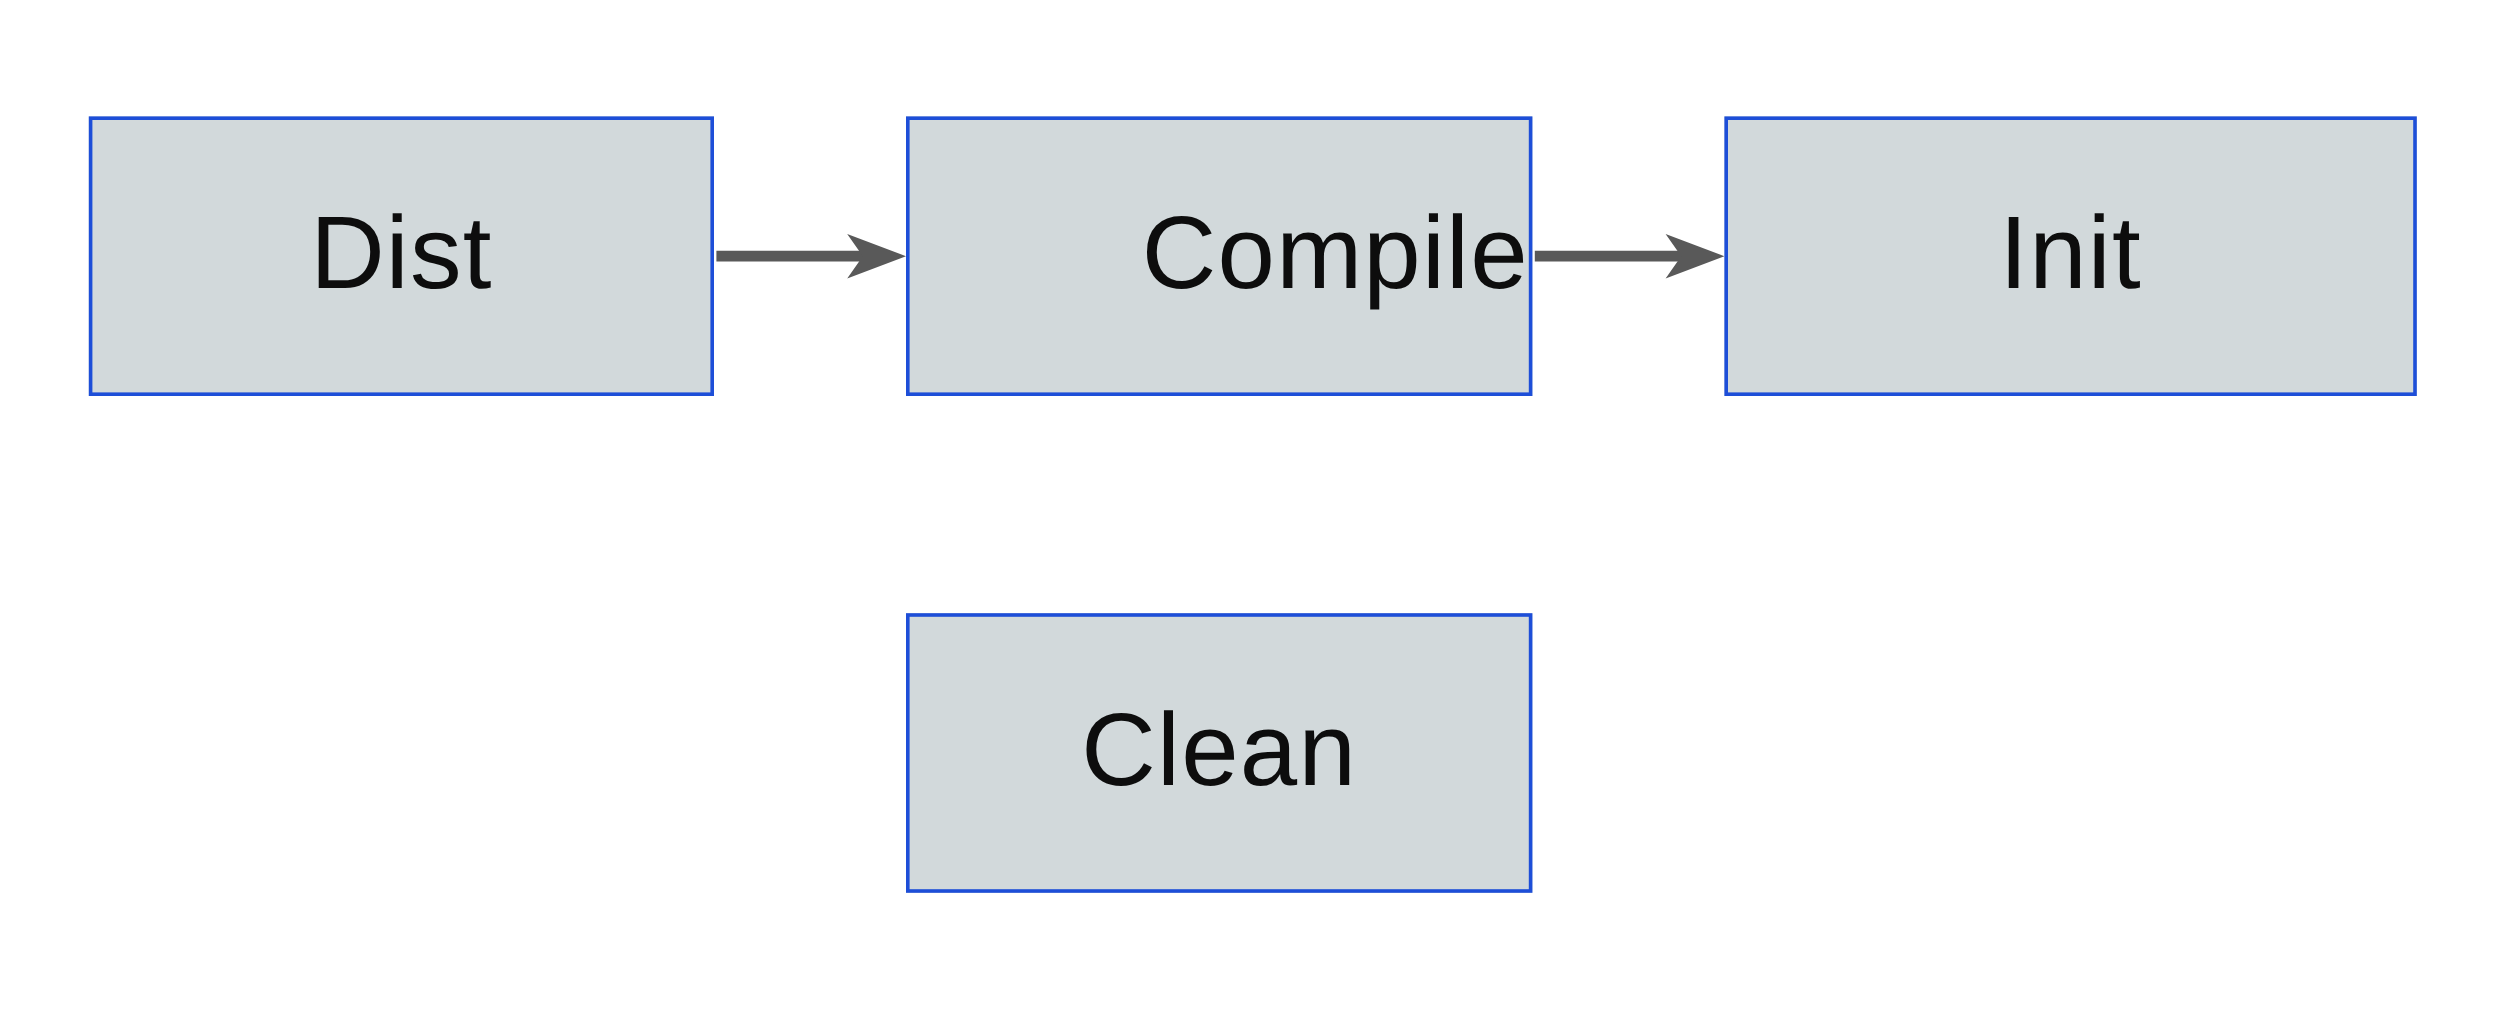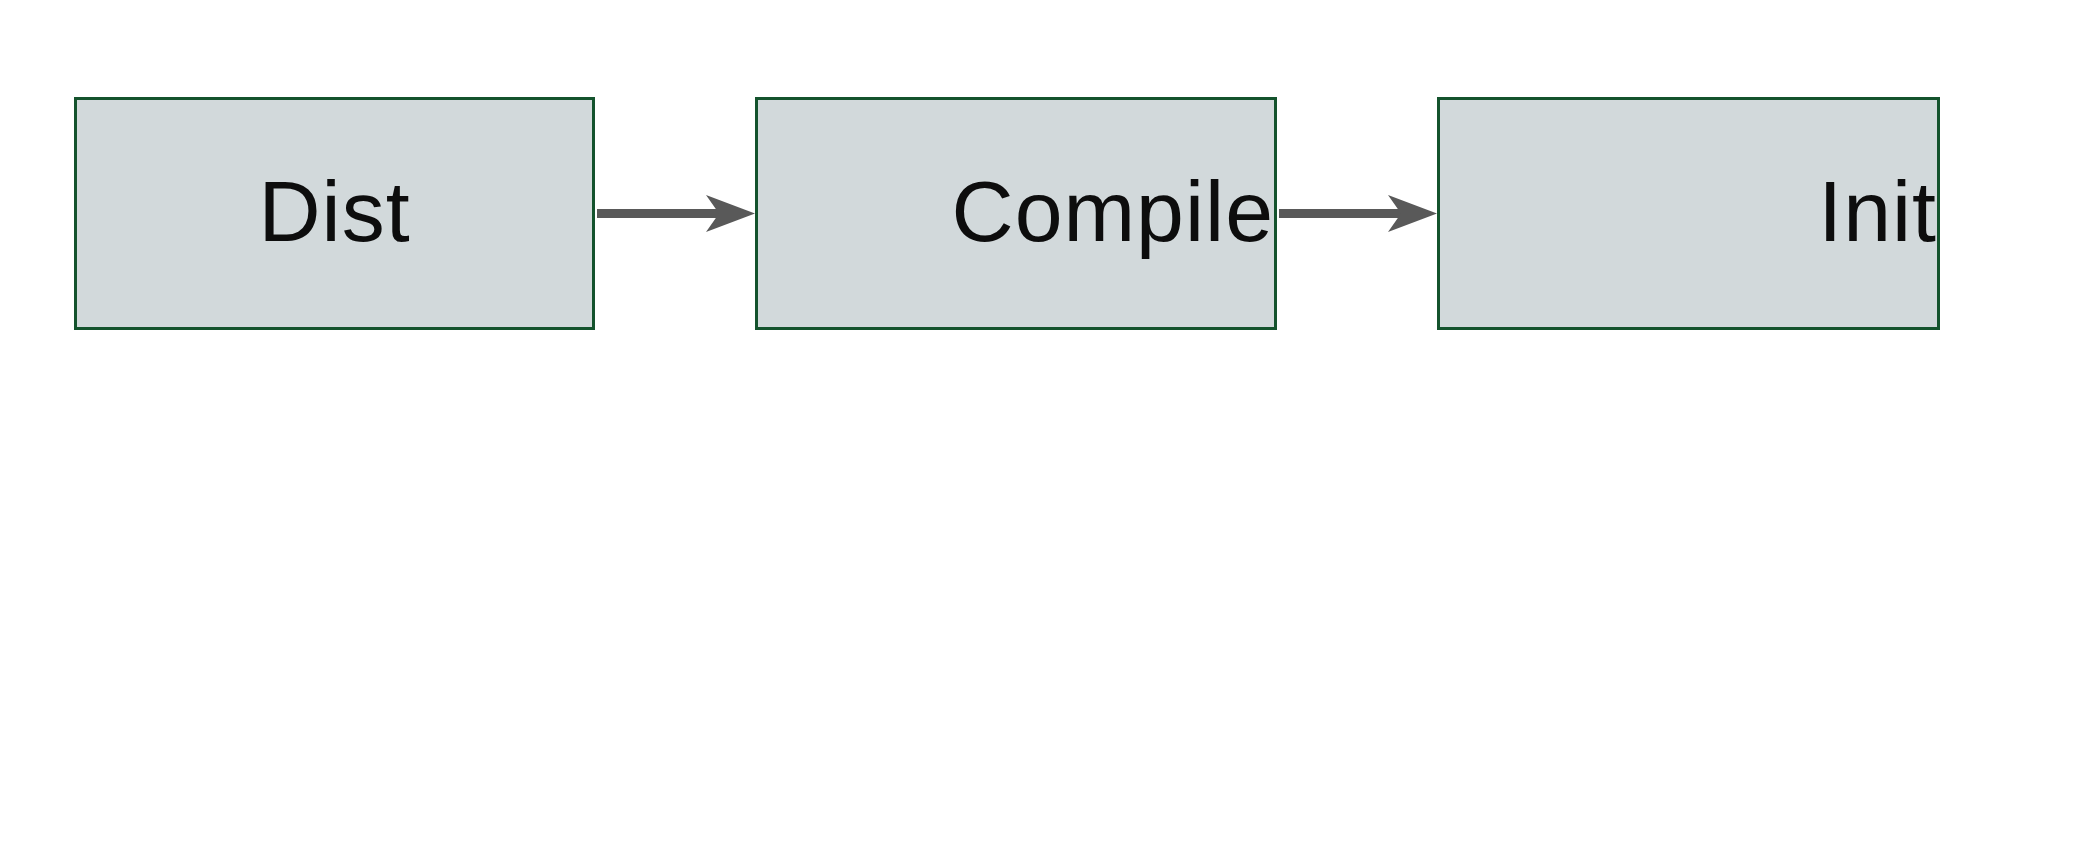--- a/index.html
+++ b/index.html
@@ -12,37 +12,37 @@
     width: 2078px;
     height: 848px;
     background: #ffffff;
     font-family: "Liberation Sans", "DejaVu Sans", sans-serif;
     overflow: hidden;
   }
   .node {
     position: absolute;
     box-sizing: border-box;
     background: #d2d9db;
-    border: 3px solid #14532d;
+    border: 3px solid #1d4ed8;
     display: flex;
     align-items: center;
     justify-content: center;
   }
   .node-label {
     font-size: 86px;
     font-weight: 400;
     color: #0d0d0d;
     letter-spacing: 1px;
     line-height: 1;
     padding-bottom: 6px; 
     white-space: nowrap;
   }
   #node-dist    { left: 74px;   top: 97px;  width: 521px; height: 233px; }
   #node-compile { left: 755px;  top: 97px;  width: 522px; height: 233px; justify-content: flex-end; }
-  #node-init    { left: 1437px; top: 97px;  width: 503px; height: 233px; justify-content: flex-end; }
+  #node-init    { left: 1437px; top: 97px;  width: 577px; height: 233px; }
   #node-clean   { left: 755px;  top: 511px; width: 522px; height: 233px; }
   #edges {
     position: absolute;
     left: 0;
     top: 0;
     width: 2078px;
     height: 848px;
     pointer-events: none;
   }
 </style>
@@ -69,14 +69,17 @@
   </div>
 
   <div class="node" id="node-compile">
     <span class="node-label">Compile</span>
   </div>
 
   <div class="node" id="node-init">
     <span class="node-label">Init</span>
   </div>
 
+  <div class="node" id="node-clean">
+    <span class="node-label">Clean</span>
+  </div>
 
 </div>
 
 </body></html>

